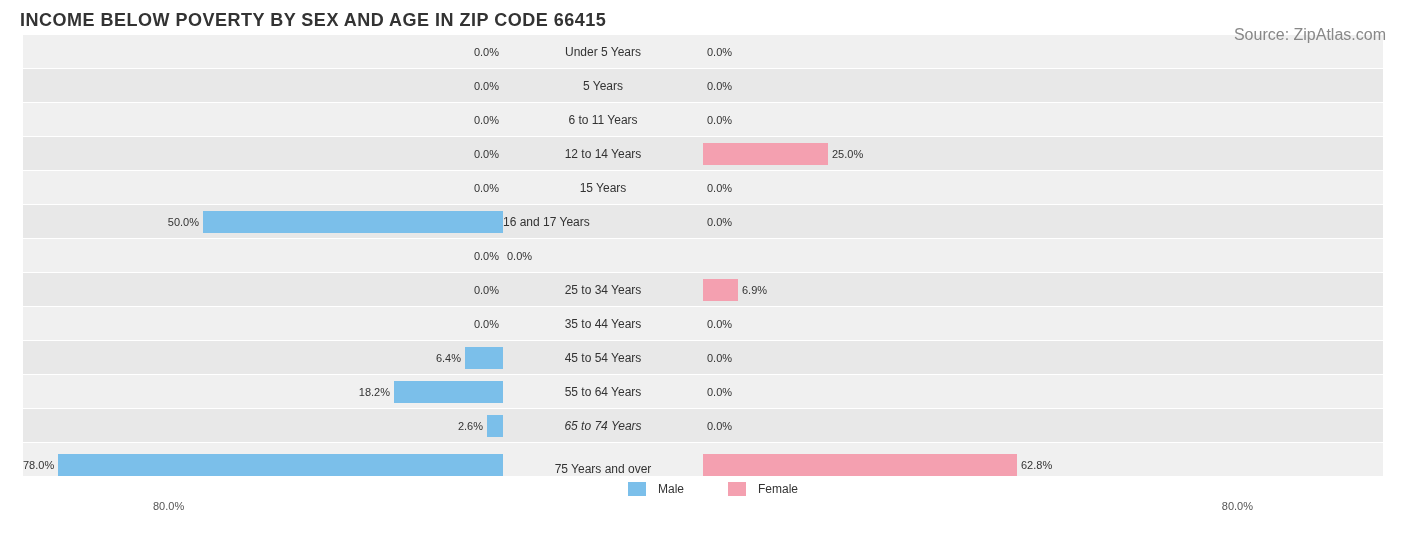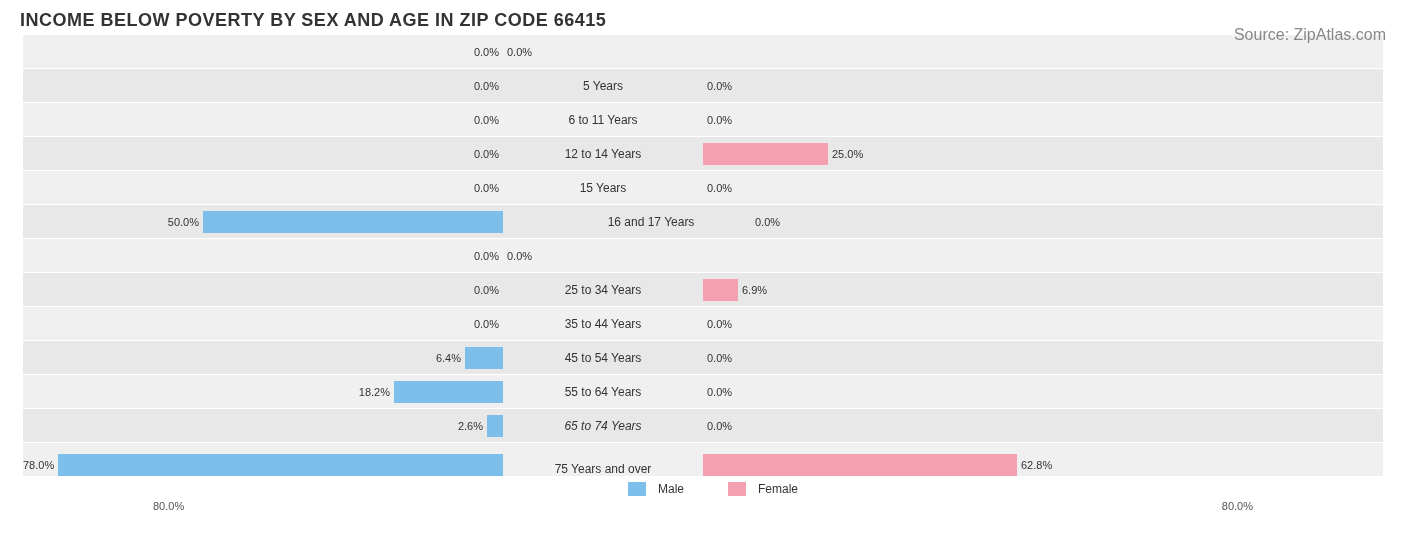--- a/index.html
+++ b/index.html
@@ -99,20 +99,23 @@
     <span class="source-text">Source: ZipAtlas.com</span>
   </div>
 
   <div class="butterfly" id="butterfly-chart">
 
   <div style="display: flex; align-items: stretch; height: 33px; margin-bottom: 1px; background: rgb(240, 240, 240);">
         <div style="width: 480px; display: flex; align-items: center; justify-content: flex-end; padding-right: 0px;">
           <span class="val-male" style="font-size: 11px; color: rgb(51, 51, 51); margin-right: 4px; white-space: nowrap;">0.0%</span>
           <div class="bar-male" style="width: 0px; height: 22px; background: rgb(123, 191, 234); display: inline-block;"></div>
         </div>
+        <div style="width: 200px; display: flex; align-items: center; justify-content: center; flex-shrink: 0;">
+          <span style="font-size: 12px; color: rgb(51, 51, 51); text-align: center;">Under 5 Years</span>
+        </div>
         <div style="width: 400px; display: flex; align-items: center; justify-content: flex-start; padding-left: 0px;">
           <div class="bar-female" style="width: 0px; height: 22px; background: rgb(244, 160, 176); display: inline-block;"></div>
           <span class="val-female" style="font-size: 11px; color: rgb(51, 51, 51); margin-left: 4px; white-space: nowrap;">0.0%</span>
         </div>
       </div>
       <div style="display: flex; align-items: stretch; height: 33px; margin-bottom: 1px; background: rgb(232, 232, 232);">
         <div style="width: 480px; display: flex; align-items: center; justify-content: flex-end; padding-right: 0px;">
           <span class="val-male" style="font-size: 11px; color: rgb(51, 51, 51); margin-right: 4px; white-space: nowrap;">0.0%</span>
           <div class="bar-male" style="width: 0px; height: 22px; background: rgb(123, 191, 234); display: inline-block;"></div>
         </div>
@@ -161,21 +164,21 @@
         <div style="width: 400px; display: flex; align-items: center; justify-content: flex-start; padding-left: 0px;">
           <div class="bar-female" style="width: 0px; height: 22px; background: rgb(244, 160, 176); display: inline-block;"></div>
           <span class="val-female" style="font-size: 11px; color: rgb(51, 51, 51); margin-left: 4px; white-space: nowrap;">0.0%</span>
         </div>
       </div>
       <div style="display: flex; align-items: stretch; height: 33px; margin-bottom: 1px; background: rgb(232, 232, 232);">
         <div style="width: 480px; display: flex; align-items: center; justify-content: flex-end; padding-right: 0px;">
           <span class="val-male" style="font-size: 11px; color: rgb(51, 51, 51); margin-right: 4px; white-space: nowrap;">50.0%</span>
           <div class="bar-male" style="width: 300px; height: 22px; background: rgb(123, 191, 234); display: inline-block;"></div>
         </div>
-        <div style="width: 200px; display: flex; align-items: center; justify-content: center; flex-shrink: 0; margin-left: 48px;">
+        <div style="width: 200px; display: flex; align-items: center; justify-content: flex-start; flex-shrink: 0;">
           <span style="font-size: 12px; color: rgb(51, 51, 51); text-align: center;">16 and 17 Years</span>
         </div>
         <div style="width: 400px; display: flex; align-items: center; justify-content: flex-start; padding-left: 0px;">
           <div class="bar-female" style="width: 0px; height: 22px; background: rgb(244, 160, 176); display: inline-block;"></div>
           <span class="val-female" style="font-size: 11px; color: rgb(51, 51, 51); margin-left: 4px; white-space: nowrap;">0.0%</span>
         </div>
       </div>
       <div style="display: flex; align-items: stretch; height: 33px; margin-bottom: 1px; background: rgb(240, 240, 240);">
         <div style="width: 480px; display: flex; align-items: center; justify-content: flex-end; padding-right: 0px;">
           <span class="val-male" style="font-size: 11px; color: rgb(51, 51, 51); margin-right: 4px; white-space: nowrap;">0.0%</span>

